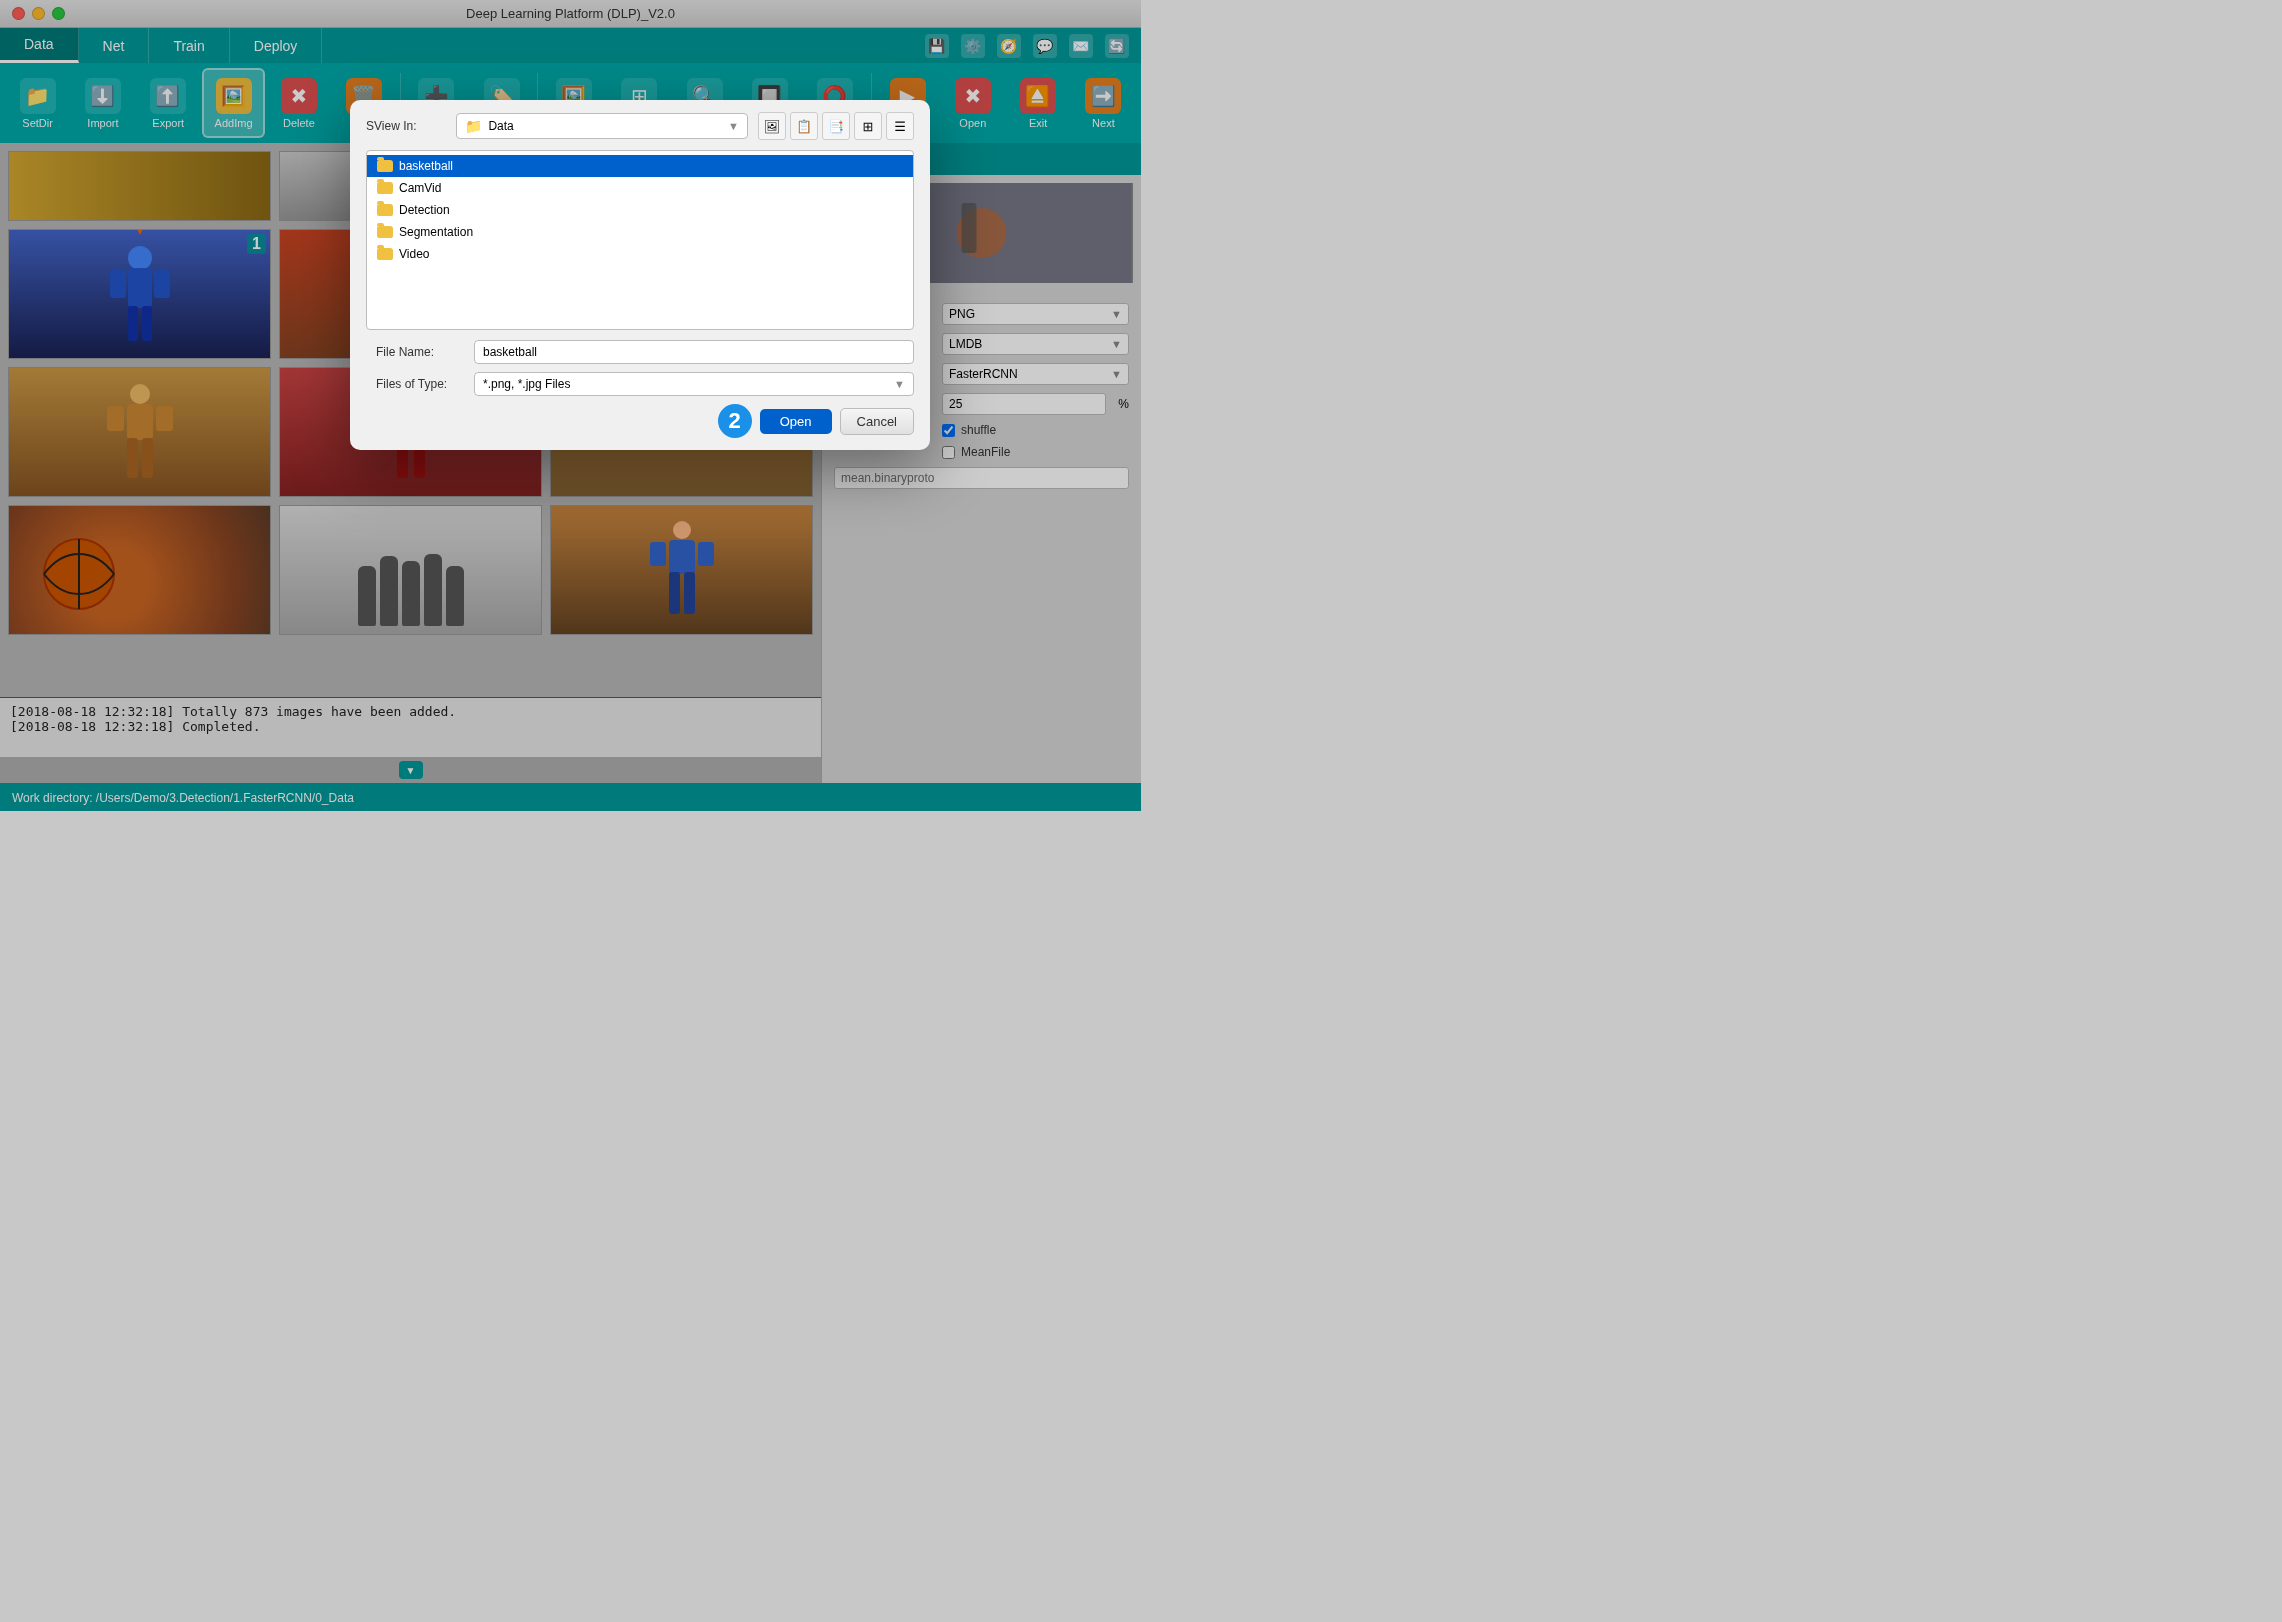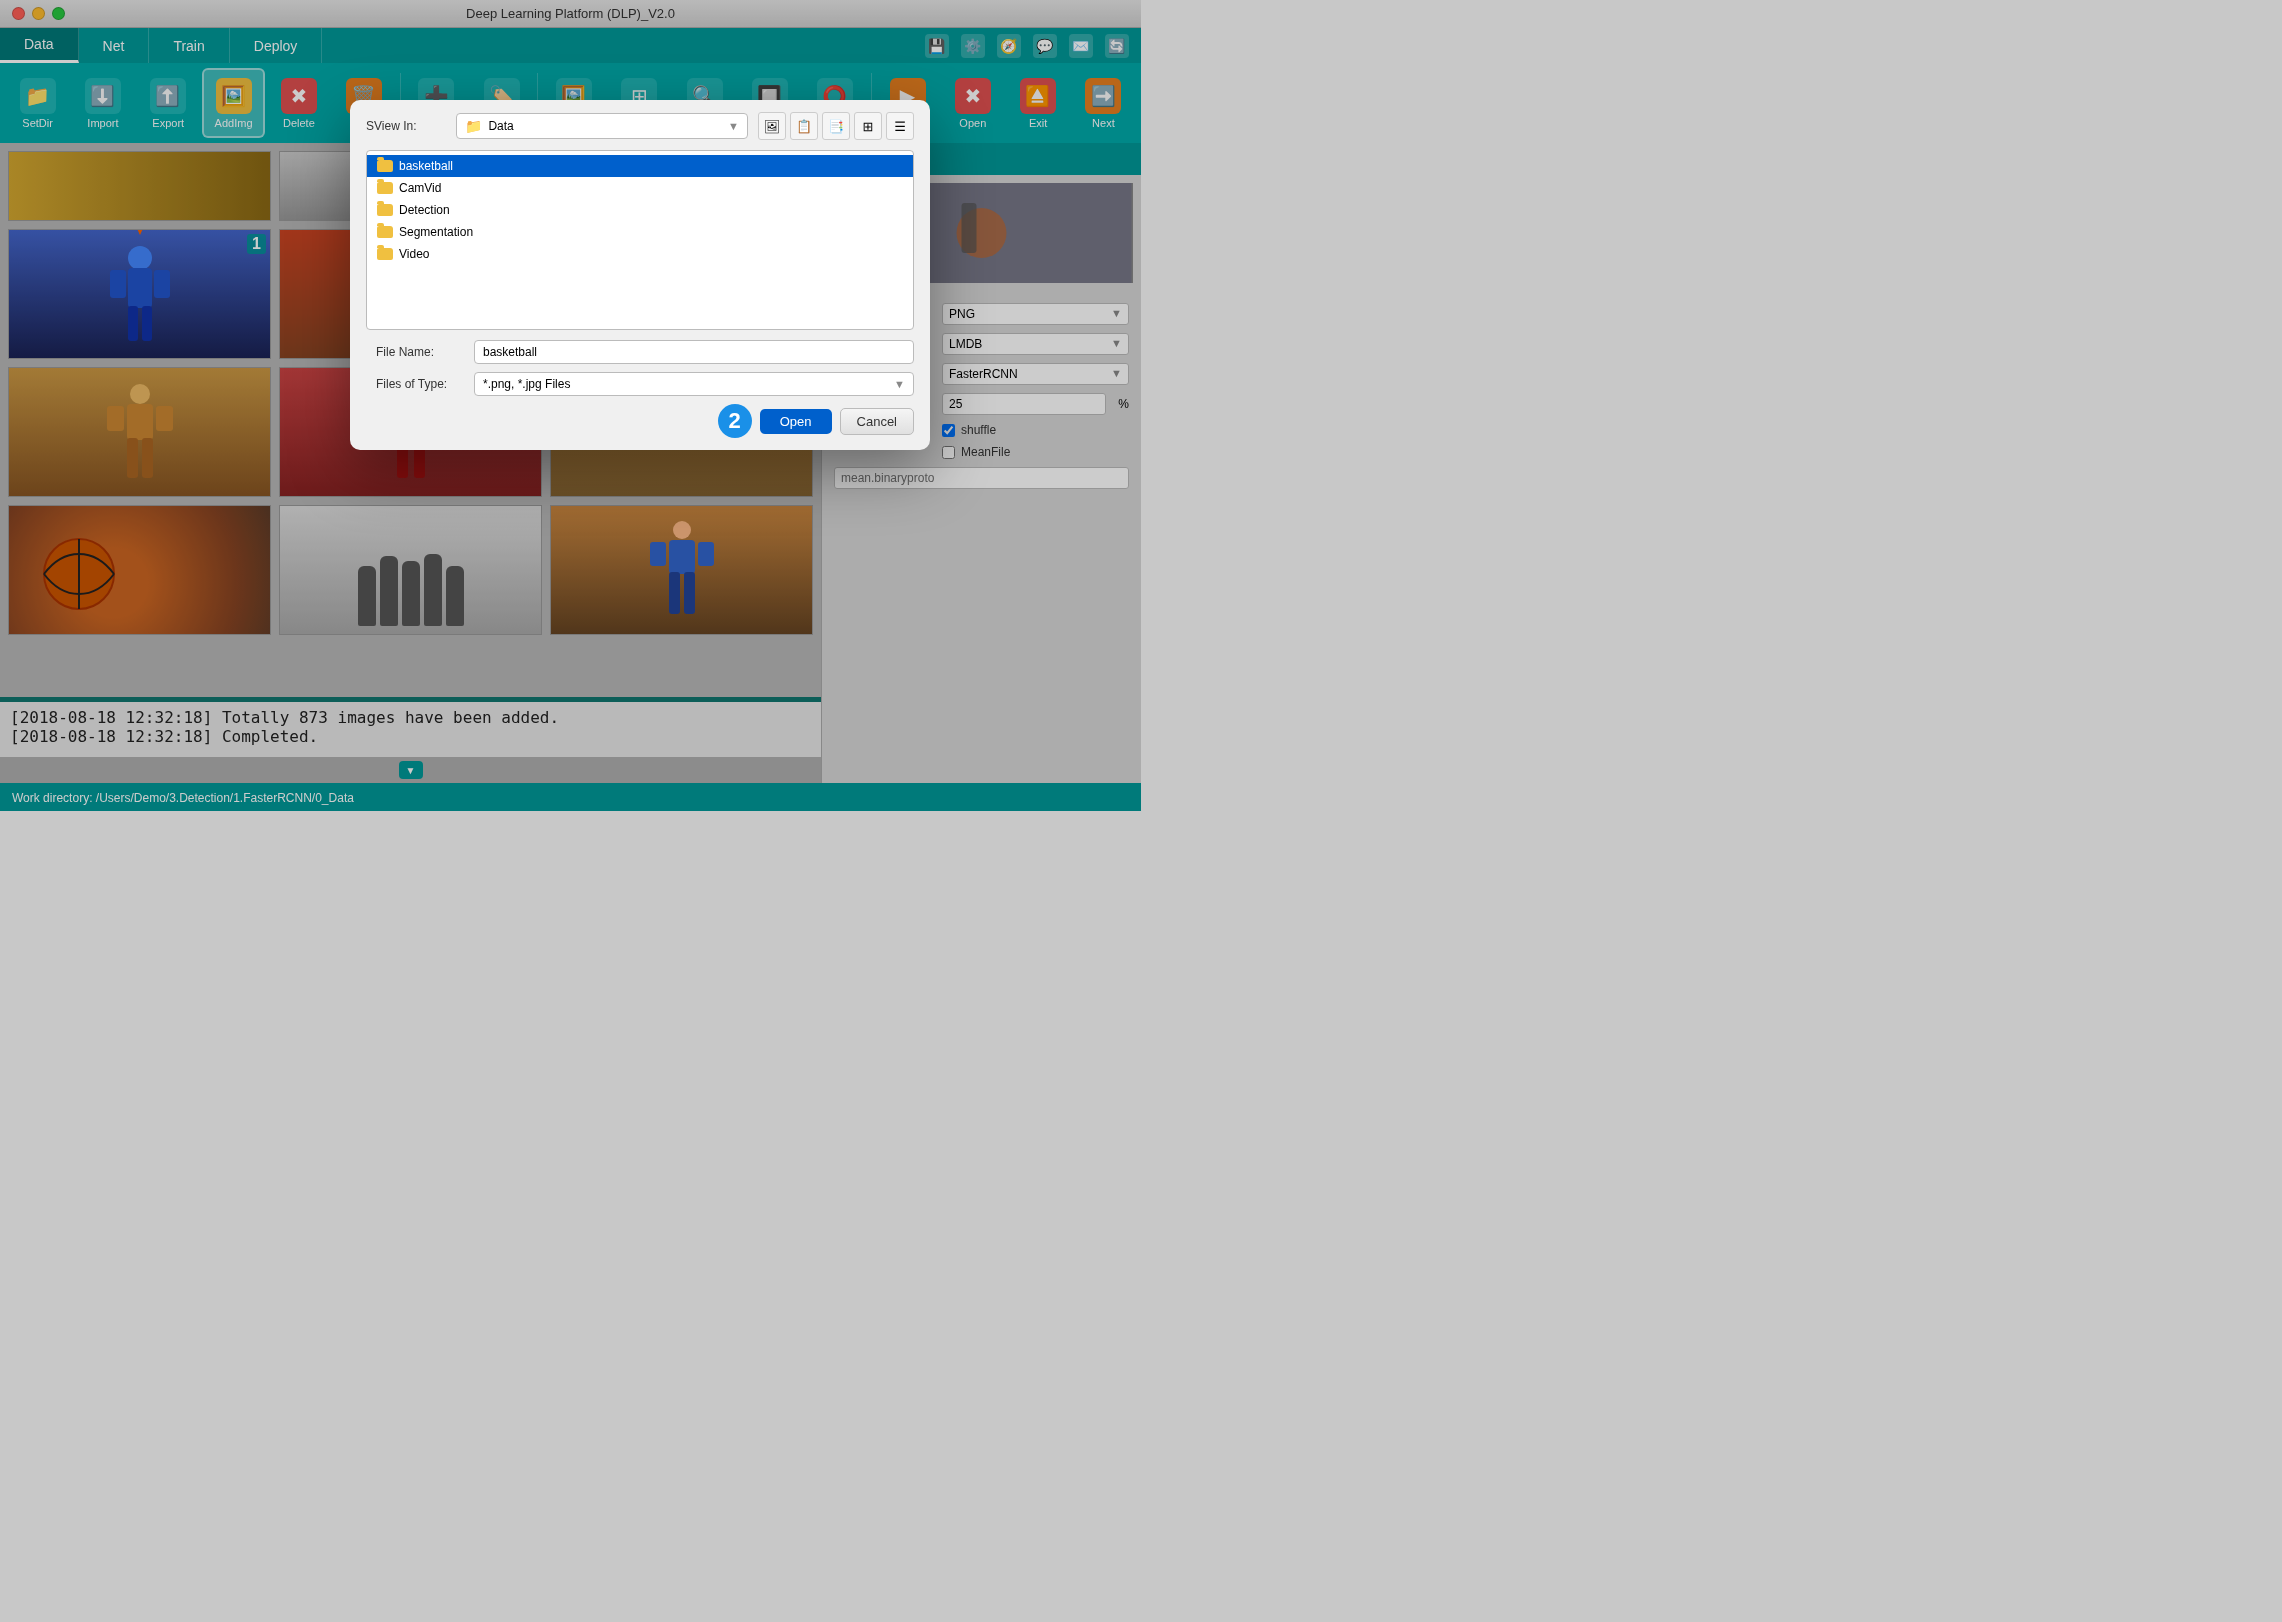--- a/index.html
+++ b/index.html
@@ -176,20 +176,21 @@
       font-weight: 500;
     }
     .panel-select {
       flex: 1;
       border: 1px solid #bbb;
       background: white;
       padding: 3px 6px;
       font-size: 12px;
       border-radius: 3px;
       display: flex;
+      align-items: center;
       justify-content: space-between;
     }
     .panel-input {
       flex: 1;
       border: 1px solid #bbb;
       background: white;
       padding: 3px 6px;
       font-size: 12px;
       border-radius: 3px;
     }
@@ -211,23 +212,23 @@
       padding: 6px 12px;
       height: 28px;
       display: flex;
       align-items: flex-end;
     }
 
     
     .log-area {
       height: 60px;
       background: #e8e8e8;
-      border-top: 5px solid #0f766e;
+      border-top: 1px solid #0f766e;
       padding: 6px 10px;
-      font-size: 16px;
+      font-size: 13px;
       color: #222;
       font-family: monospace;
     }
 
     
     .dialog-overlay {
       position: absolute;
       top: 0; left: 0; right: 0; bottom: 0;
       background: rgba(0,0,0,0.2);
       z-index: 10;

